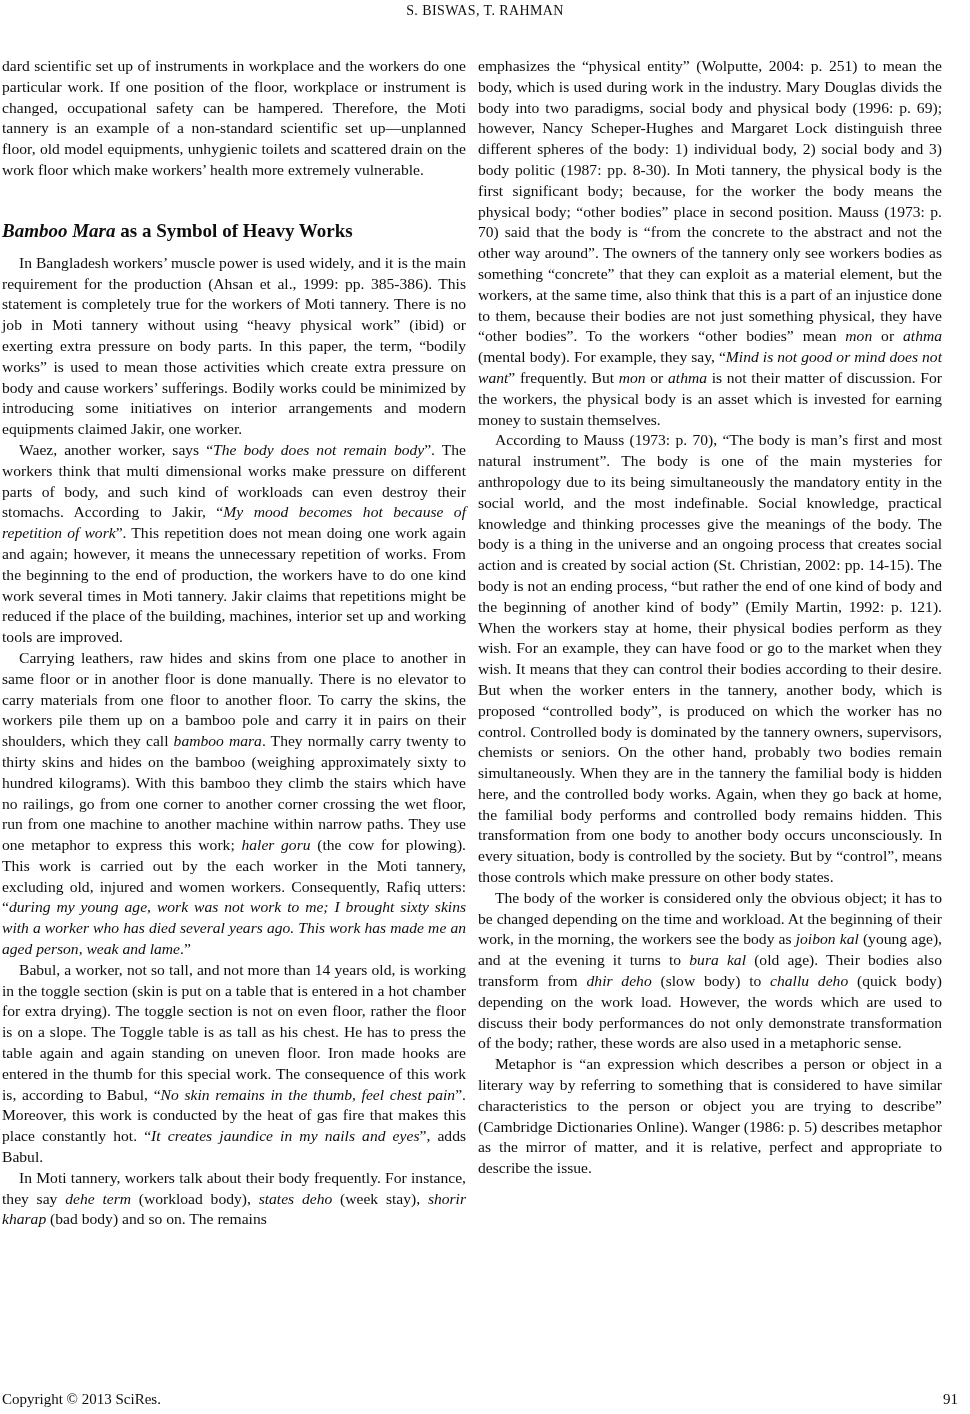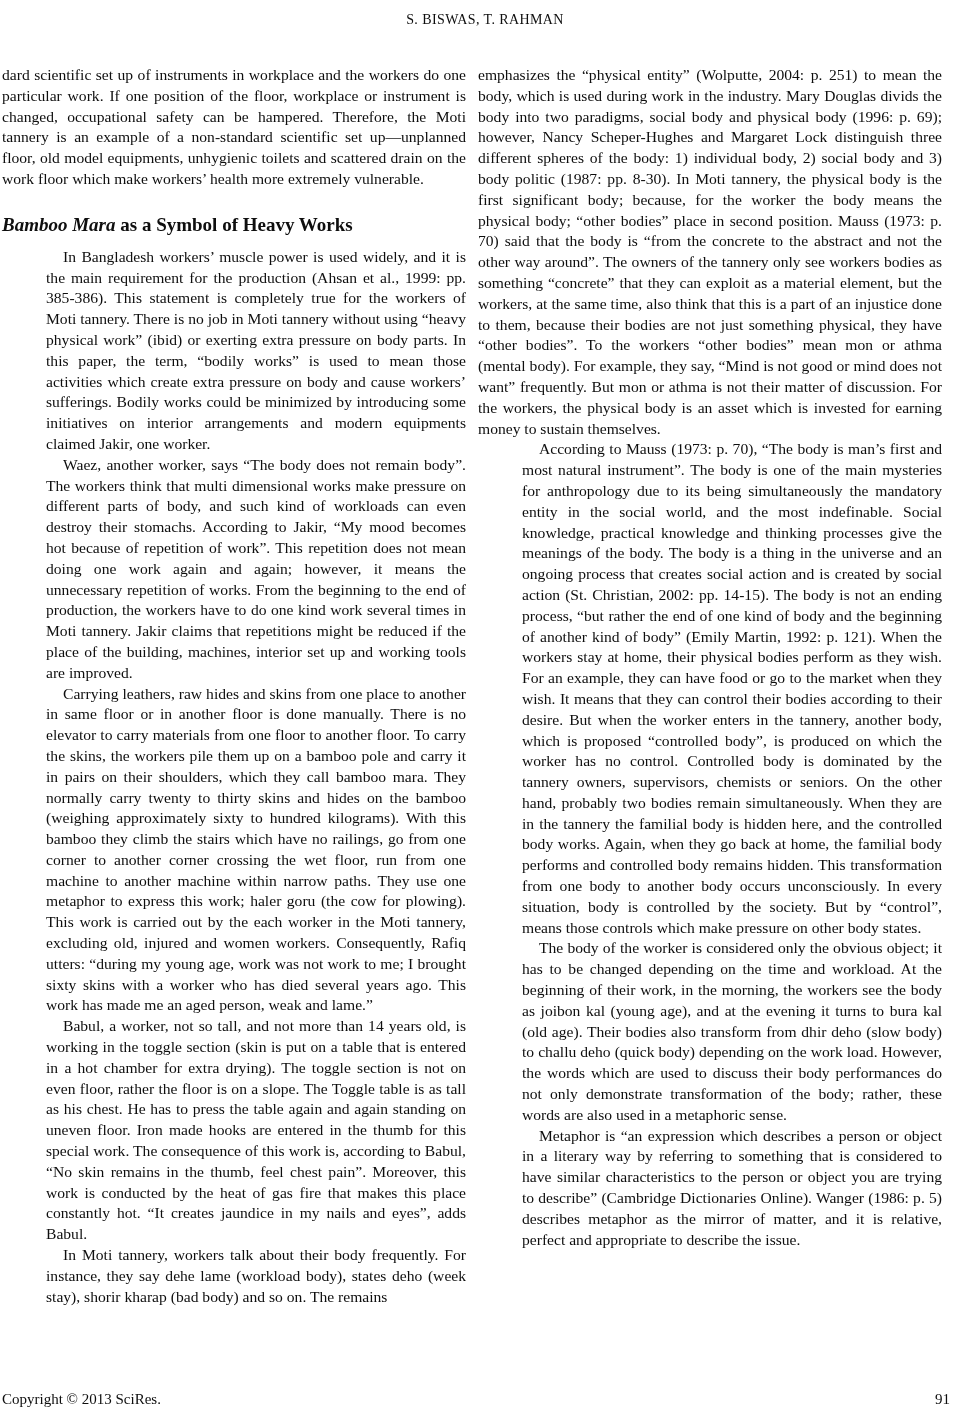--- a/index.html
+++ b/index.html
@@ -10,53 +10,53 @@
     color: #0e0e0e;
     font-family: "Liberation Serif", "DejaVu Serif", serif;
     position: relative;
     overflow: hidden;
   }
   .page { position: absolute; inset: 0; }
   .running-head {
     text-align: center;
     font-size: 14px;
     letter-spacing: 0.4px;
-    padding-top: 12px;
+    padding-top: 3px;
   }
   .columns {
     display: flex;
     column-gap: 40px;
     padding: 0 2px;
     margin-top: 37px;
     gap: 12px;
   }
   .column { width: 464px; }
   p.body-par {
     margin: 0;
     font-size: 15.6px;
     line-height: 20.8px;
     text-align: justify;
     hyphens: auto;
     -webkit-hyphens: auto;
   }
-  p.body-par.indent { text-indent: 17px; margin-left: 44px; }
+  p.body-par.indent { text-indent: 17px; }
   h2.section-heading {
     font-size: 19px;
     line-height: 23px;
     font-weight: bold;
-    margin: 23px 0 11px 0;
+    margin: 38px 0 11px 0;
     text-align: left;
   }
-  .i  { }
+  .i  { font-style: italic; }
   .b  { font-weight: bold; }
   .bi { font-weight: bold; font-style: italic; }
   .footer {
     position: absolute;
     left: 2px;
-    right: 20px;
+    right: 12px;
     bottom: 6px;
     display: flex;
     justify-content: space-between;
     font-size: 15px;
     line-height: 18px;
   }
 </style>
 </head>
 <body>
 
@@ -64,21 +64,21 @@
   <div class="running-head">S. BISWAS, T. RAHMAN</div>
 
   <div class="columns">
     <div class="column" id="left-column">
         <p class="body-par"><span>dard scientific set up of instruments in workplace and the workers do one particular work. If one position of the floor, workplace or instrument is changed, occupational safety can be hampered. Therefore, the Moti tannery is an example of a non-standard scientific set up—unplanned floor, old model equipments, unhygienic toilets and scattered drain on the work floor which make workers’ health more extremely vulnerable.</span></p>
         <h2 class="section-heading"><span class="bi">Bamboo Mara</span><span class="b"> as a Symbol of Heavy Works</span></h2>
         <p class="body-par indent"><span>In Bangladesh workers’ muscle power is used widely, and it is the main requirement for the production (Ahsan et al., 1999: pp. 385-386). This statement is completely true for the workers of Moti tannery. There is no job in Moti tannery without using “heavy physical work” (ibid) or exerting extra pressure on body parts. In this paper, the term, “bodily works” is used to mean those activities which create extra pressure on body and cause workers’ sufferings. Bodily works could be minimized by introducing some initiatives on interior arrangements and modern equipments claimed Jakir, one worker.</span></p>
         <p class="body-par indent"><span>Waez, another worker, says “</span><span class="i">The body does not remain body</span><span>”. The workers think that multi dimensional works make pressure on different parts of body, and such kind of workloads can even destroy their stomachs. According to Jakir, “</span><span class="i">My mood becomes hot because of repetition of work</span><span>”. This repetition does not mean doing one work again and again; however, it means the unnecessary repetition of works. From the beginning to the end of production, the workers have to do one kind work several times in Moti tannery. Jakir claims that repetitions might be reduced if the place of the building, machines, interior set up and working tools are improved.</span></p>
         <p class="body-par indent"><span>Carrying leathers, raw hides and skins from one place to another in same floor or in another floor is done manually. There is no elevator to carry materials from one floor to another floor. To carry the skins, the workers pile them up on a bamboo pole and carry it in pairs on their shoulders, which they call </span><span class="i">bamboo mara</span><span>. They normally carry twenty to thirty skins and hides on the bamboo (weighing approximately sixty to hundred kilograms). With this bamboo they climb the stairs which have no railings, go from one corner to another corner crossing the wet floor, run from one machine to another machine within narrow paths. They use one metaphor to express this work; </span><span class="i">haler goru</span><span> (the cow for plowing). This work is carried out by the each worker in the Moti tannery, excluding old, injured and women workers. Consequently, Rafiq utters: “</span><span class="i">during my young age, work was not work to me; I brought sixty skins with a worker who has died several years ago. This work has made me an aged person, weak and lame</span><span>.”</span></p>
         <p class="body-par indent"><span>Babul, a worker, not so tall, and not more than 14 years old, is working in the toggle section (skin is put on a table that is entered in a hot chamber for extra drying). The toggle section is not on even floor, rather the floor is on a slope. The Toggle table is as tall as his chest. He has to press the table again and again standing on uneven floor. Iron made hooks are entered in the thumb for this special work. The consequence of this work is, according to Babul, “</span><span class="i">No skin remains in the thumb, feel chest pain</span><span>”. Moreover, this work is conducted by the heat of gas fire that makes this place constantly hot. “</span><span class="i">It creates jaundice in my nails and eyes</span><span>”, adds Babul.</span></p>
-        <p class="body-par indent"><span>In Moti tannery, workers talk about their body frequently. For instance, they say </span><span class="i">dehe lame</span><span> (workload body), </span><span class="i">states deho</span><span> (week stay), </span><span class="i">shorir kharap</span><span> (bad body) and so on. The remains</span></p>
+        <p class="body-par indent"><span>In Moti tannery, workers talk about their body frequently. For instance, they say </span><span class="i">dehe term</span><span> (workload body), </span><span class="i">states deho</span><span> (week stay), </span><span class="i">shorir kharap</span><span> (bad body) and so on. The remains</span></p>
       </div>
     <div class="column" id="right-column">
         <p class="body-par"><span>emphasizes the “physical entity” (Wolputte, 2004: p. 251) to mean the body, which is used during work in the industry. Mary Douglas divids the body into two paradigms, social body and physical body (1996: p. 69); however, Nancy Scheper-Hughes and Margaret Lock distinguish three different spheres of the body: 1) individual body, 2) social body and 3) body politic (1987: pp. 8-30). In Moti tannery, the physical body is the first significant body; because, for the worker the body means the physical body; “other bodies” place in second position. Mauss (1973: p. 70) said that the body is “from the concrete to the abstract and not the other way around”. The owners of the tannery only see workers bodies as something “concrete” that they can exploit as a material element, but the workers, at the same time, also think that this is a part of an injustice done to them, because their bodies are not just something physical, they have “other bodies”. To the workers “other bodies” mean </span><span class="i">mon</span><span> or </span><span class="i">athma</span><span> (mental body). For example, they say, “</span><span class="i">Mind is not good or mind does not want</span><span>” frequently. But </span><span class="i">mon</span><span> or </span><span class="i">athma</span><span> is not their matter of discussion. For the workers, the physical body is an asset which is invested for earning money to sustain themselves.</span></p>
         <p class="body-par indent"><span>According to Mauss (1973: p. 70), “The body is man’s first and most natural instrument”. The body is one of the main mysteries for anthropology due to its being simultaneously the mandatory entity in the social world, and the most indefinable. Social knowledge, practical knowledge and thinking processes give the meanings of the body. The body is a thing in the universe and an ongoing process that creates social action and is created by social action (St. Christian, 2002: pp. 14-15). The body is not an ending process, “but rather the end of one kind of body and the beginning of another kind of body” (Emily Martin, 1992: p. 121). When the workers stay at home, their physical bodies perform as they wish. For an example, they can have food or go to the market when they wish. It means that they can control their bodies according to their desire. But when the worker enters in the tannery, another body, which is proposed “controlled body”, is produced on which the worker has no control. Controlled body is dominated by the tannery owners, supervisors, chemists or seniors. On the other hand, probably two bodies remain simultaneously. When they are in the tannery the familial body is hidden here, and the controlled body works. Again, when they go back at home, the familial body performs and controlled body remains hidden. This transformation from one body to another body occurs unconsciously. In every situation, body is controlled by the society. But by “control”, means those controls which make pressure on other body states.</span></p>
         <p class="body-par indent"><span>The body of the worker is considered only the obvious object; it has to be changed depending on the time and workload. At the beginning of their work, in the morning, the workers see the body as </span><span class="i">joibon kal</span><span> (young age), and at the evening it turns to </span><span class="i">bura kal</span><span> (old age). Their bodies also transform from </span><span class="i">dhir deho</span><span> (slow body) to </span><span class="i">challu deho</span><span> (quick body) depending on the work load. However, the words which are used to discuss their body performances do not only demonstrate transformation of the body; rather, these words are also used in a metaphoric sense.</span></p>
         <p class="body-par indent"><span>Metaphor is “an expression which describes a person or object in a literary way by referring to something that is considered to have similar characteristics to the person or object you are trying to describe” (Cambridge Dictionaries Online). Wanger (1986: p. 5) describes metaphor as the mirror of matter, and it is relative, perfect and appropriate to describe the issue.</span></p>
       </div>
   </div>
 
   <div class="footer">

